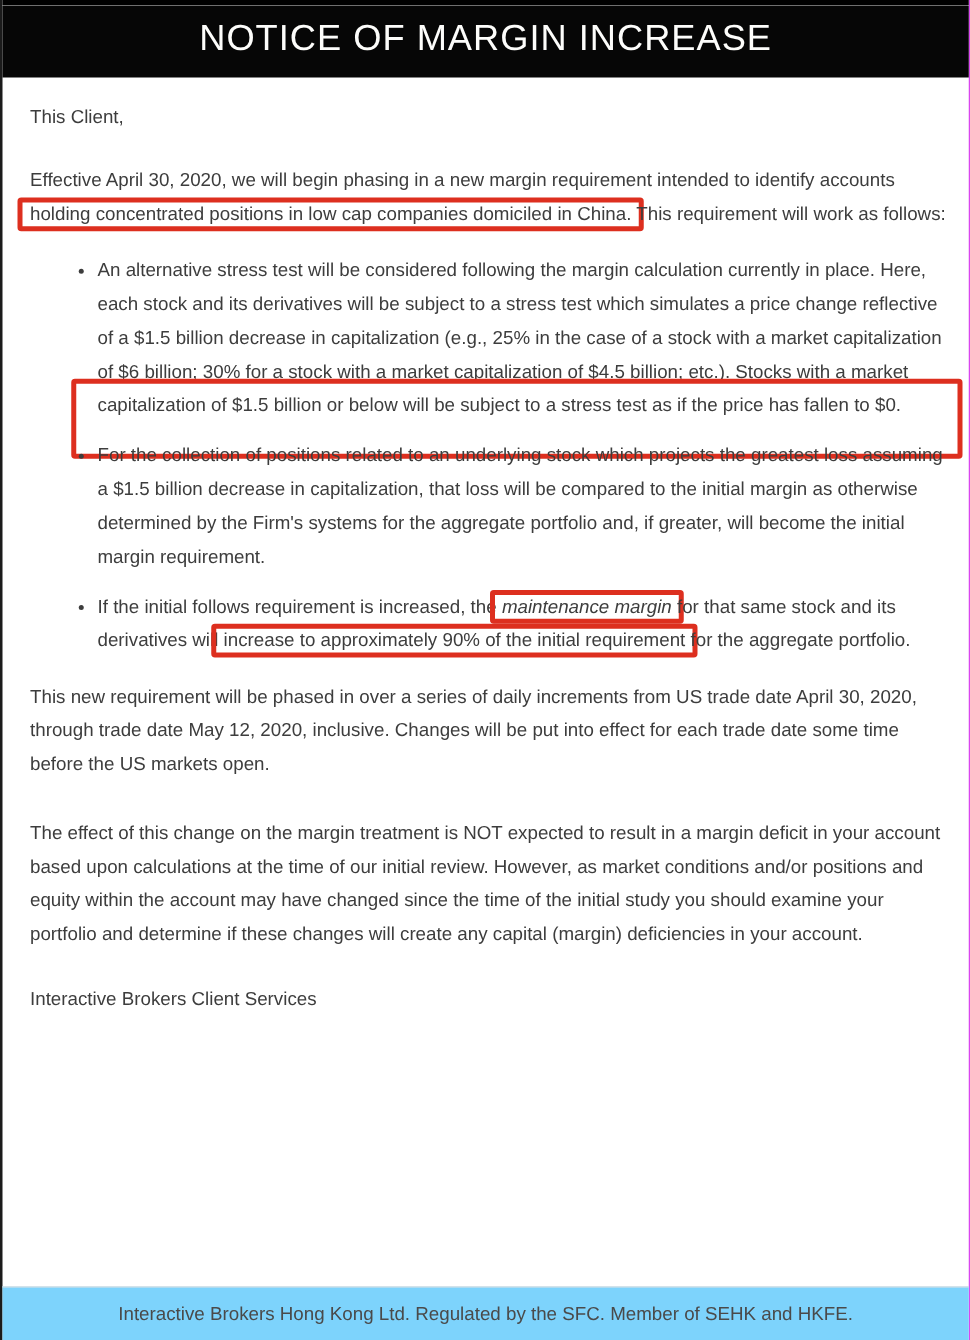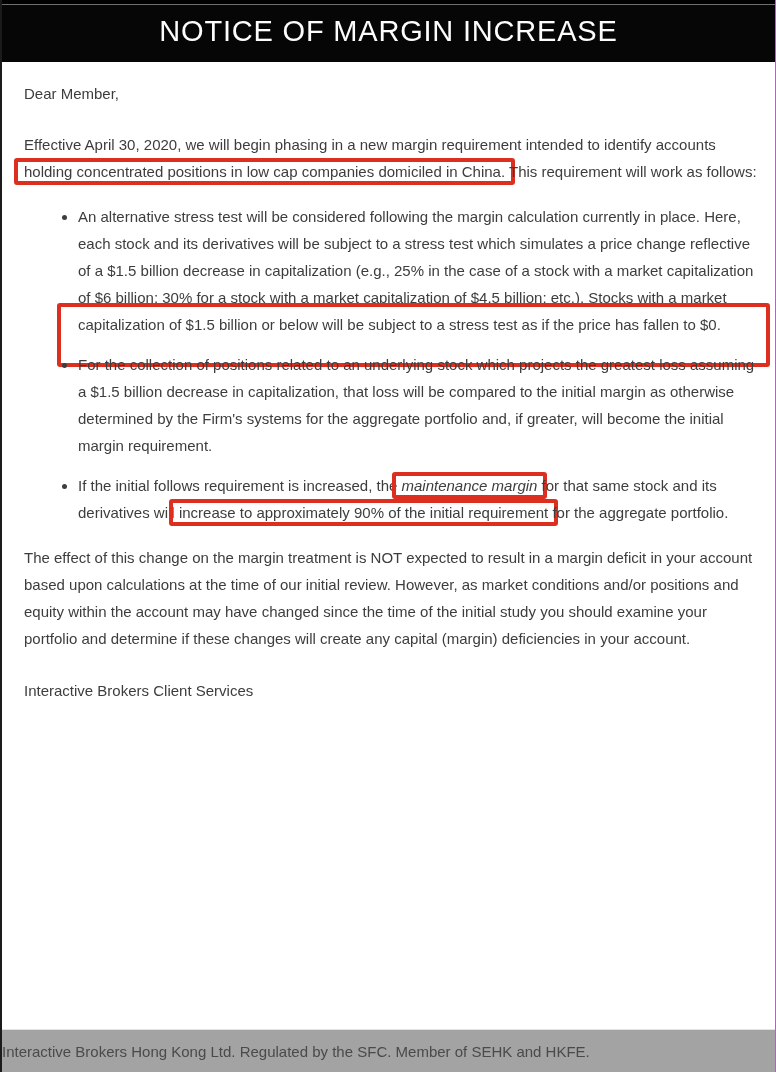--- a/index.html
+++ b/index.html
@@ -68,53 +68,55 @@
     left: -21px;
     right: -7px;
     top: 100px;
     height: 56px;
     border: 4px solid #dd2f1f;
     border-radius: 3px;
     pointer-events: none;
   }
   .footer {
     height: 42px;
-    background: #a3a3a3;
+    background: #7dd3fc;
     border-top: 1px solid #e3e3e3;
     display: flex;
     align-items: center;
+    justify-content: center;
     font-size: 15px;
     color: #4a4a4a;
   }
 </style>
 </head>
 <body>
 
 <div class="page">
 
   <header class="header">
     <h1>NOTICE OF MARGIN INCREASE</h1>
   </header>
 
   <main class="content">
 
-    <p class="salutation">Dear Member,</p>
+    <p class="salutation">This Client,</p>
 
     <p class="intro"><span>Effective April 30, 2020, we will begin phasing in a new margin requirement intended to identify accounts </span><span class="hl" style="border-color: rgb(221, 47, 31);">holding concentrated positions in low cap companies domiciled in China.</span><span> This requirement will work as follows:</span></p>
 
     <ul class="bullets">
 
       <li><span>An alternative stress test will be considered following the margin calculation currently in place. Here, each stock and its derivatives will be subject to a stress test which simulates a price change reflective of a $1.5 billion decrease in capitalization (e.g., 25% in the case of a stock with a market capitalization of $6 billion; 30% for a stock with a market capitalization of $4.5 billion; etc.). Stocks with a market capitalization of $1.5 billion or below will be subject to a stress test as if the price has fallen to $0.</span><div class="overlay-box" style="border-color: rgb(221, 47, 31);"></div></li>
 
       <li>For the collection of positions related to an underlying stock which projects the greatest loss assuming a $1.5 billion decrease in capitalization, that loss will be compared to the initial margin as otherwise determined by the Firm's systems for the aggregate portfolio and, if greater, will become the initial margin requirement.</li>
 
       <li><span>If the initial follows requirement is increased, the </span><span class="hl" style="border-color: rgb(221, 47, 31); font-style: italic;">maintenance margin</span><span> for that same stock and its derivatives will </span><span class="hl" style="border-color: rgb(221, 47, 31);">increase to approximately 90% of the initial requirement</span><span> for the aggregate portfolio.</span></li>
 
     </ul>
 
+    <p class="mb28">This new requirement will be phased in over a series of daily increments from US trade date April 30, 2020, through trade date May 12, 2020, inclusive.  Changes will be put into effect for each trade date some time before the US markets open.</p>
 
     <p class="mb25">The effect of this change on the margin treatment is NOT expected to result in a margin deficit in your account based upon calculations at the time of our initial review. However, as market conditions and/or positions and equity within the account may have changed since the time of the initial study you should examine your portfolio and determine if these changes will create any capital (margin) deficiencies in your account.</p>
 
 
     <p class="signature">Interactive Brokers Client Services</p>
 
   </main>
 
   <footer class="footer">
     <span>Interactive Brokers Hong Kong Ltd. Regulated by the SFC. Member of SEHK and HKFE.</span>

